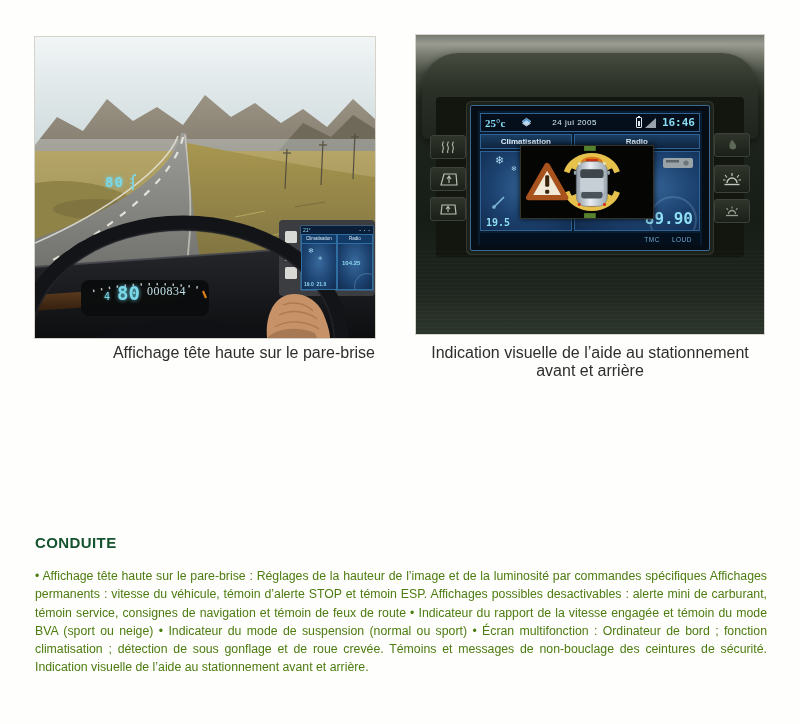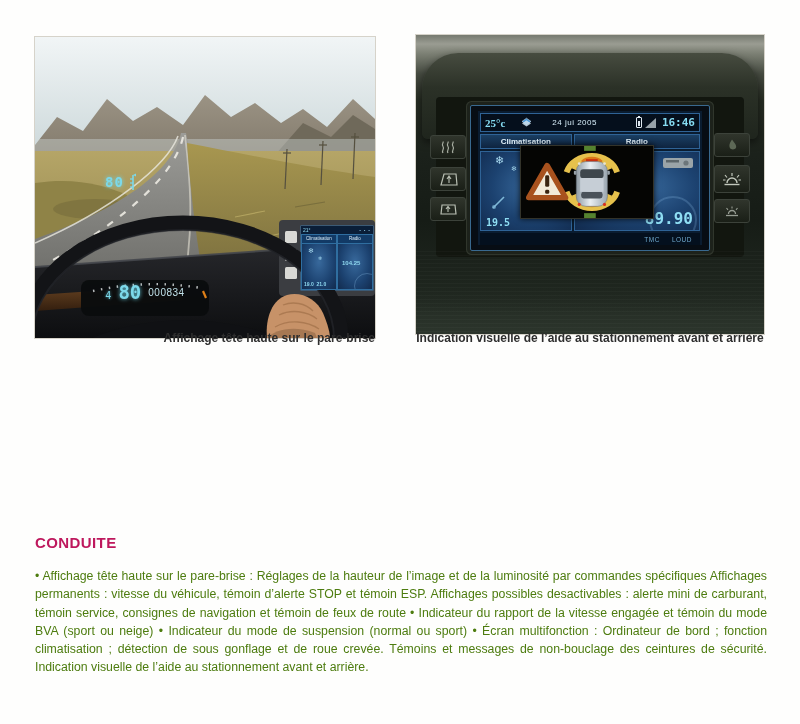--- a/index.html
+++ b/index.html
@@ -17,21 +17,21 @@
   
   .hud { position:absolute; left:70px; top:136px; display:flex; align-items:center; gap:5px; }
   .hud .hud-speed {
     font-family:"DejaVu Sans Mono", monospace; font-size:14px; font-weight:bold;
     color:#7cd9ea; text-shadow:0 0 4px rgba(110,220,240,.9); letter-spacing:1px;
   }
   
   .cluster-digits { position:absolute; left:48px; top:247px; width:124px; display:flex; align-items:flex-end; justify-content:center; gap:7px; }
   .cluster-digits .gear  { font-family:"DejaVu Sans Mono",monospace; font-size:10px; color:#7cd9ea; text-shadow:0 0 3px rgba(110,220,240,.8); }
   .cluster-digits .speed { font-family:"DejaVu Sans Mono",monospace; font-size:19px; font-weight:bold; color:#7cd9ea; text-shadow:0 0 4px rgba(110,220,240,.9); line-height:17px; }
-  .cluster-digits .odo   { font-family:Liberation Sans, sans-serif; font-size:10px; color:#bfe0e8; letter-spacing:.5px; padding-bottom:3px; }
+  .cluster-digits .odo   { font-family:Liberation Serif, serif; font-size:12px; color:#bfe0e8; letter-spacing:.5px; padding-bottom:3px; }
 
   
   .mini-screen { position:absolute; left:266px; top:189px; width:72px; height:64px; display:flex; flex-direction:column; overflow:hidden; font-family:"Liberation Sans",sans-serif; }
   .ms-status { height:9px; background:#0a1e38; border-bottom:1px solid #2f6ea0; display:flex; align-items:center; padding:0 2px; font-size:5px; color:#8fd8ef; }
   .ms-status .ms-dots { margin-left:auto; color:#7fb8d8; font-size:4px; letter-spacing:1px; }
   .ms-tabs { height:9px; display:flex; }
   .ms-tab { flex:1; background:#123a66; border:1px solid #2f6ea0; border-top:none; font-size:4.5px; color:#dceef8; text-align:center; line-height:8px; white-space:nowrap; overflow:hidden; }
   .ms-body { flex:1; display:flex; }
   .ms-cell { flex:1; position:relative; background:radial-gradient(ellipse at 50% 40%, #38699c 0%, #1c4270 60%, #122b4e 100%); border:1px solid #2f6ea0; border-top:none; overflow:hidden; }
   .ms-flake  { position:absolute; left:6px; top:3px; font-size:7px; color:#a8dcf2; }
@@ -88,26 +88,26 @@
   .pv-freq { position:absolute; right:6px; bottom:2px; font-family:"DejaVu Sans Mono",monospace; font-size:16px; font-weight:bold; color:#8fdef4; }
 
   .nv-footer { position:absolute; left:2px; right:2px; bottom:0; height:12px; background:#04101e;
     display:flex; justify-content:flex-end; align-items:center; gap:12px; padding-right:8px;
     font-size:6.5px; color:#6fa8cc; letter-spacing:.5px; }
 
   .park-overlay { position:absolute; left:42px; top:34px; width:134px; height:74px; background:#050503;
     border:1px solid #33332a; box-shadow:0 0 6px rgba(0,0,0,.8); }
 
   
-  .caption { position:absolute; top:331px; font-size:12px; font-weight:bold; color:#2e2e2e; }
+  .caption { position:absolute; top:344px; font-size:16px; font-weight:normal; color:#2e2e2e; }
   .caption-left  { left:35px;  width:340px; text-align:right; }
   .caption-right { left:414px; width:352px; text-align:center; }
 
   .content { position:absolute; left:35px; top:534px; width:732px; }
-  .content h2 { font-size:15px; font-weight:bold; color:#be185d; letter-spacing:.4px; margin-bottom:16px; }
+  .content h2 { font-size:15px; font-weight:bold; color:#14532d; letter-spacing:.4px; margin-bottom:16px; }
   .content p  { font-size:12.3px; line-height:18.3px; color:#4d7c0f; text-align:justify; }
 </style>
 </head>
 <body>
 
 <div class="page">
 
   <figure class="photo photo-left">
     <svg class="scene" width="340" height="301" viewBox="0 0 340 301">
       <defs>

